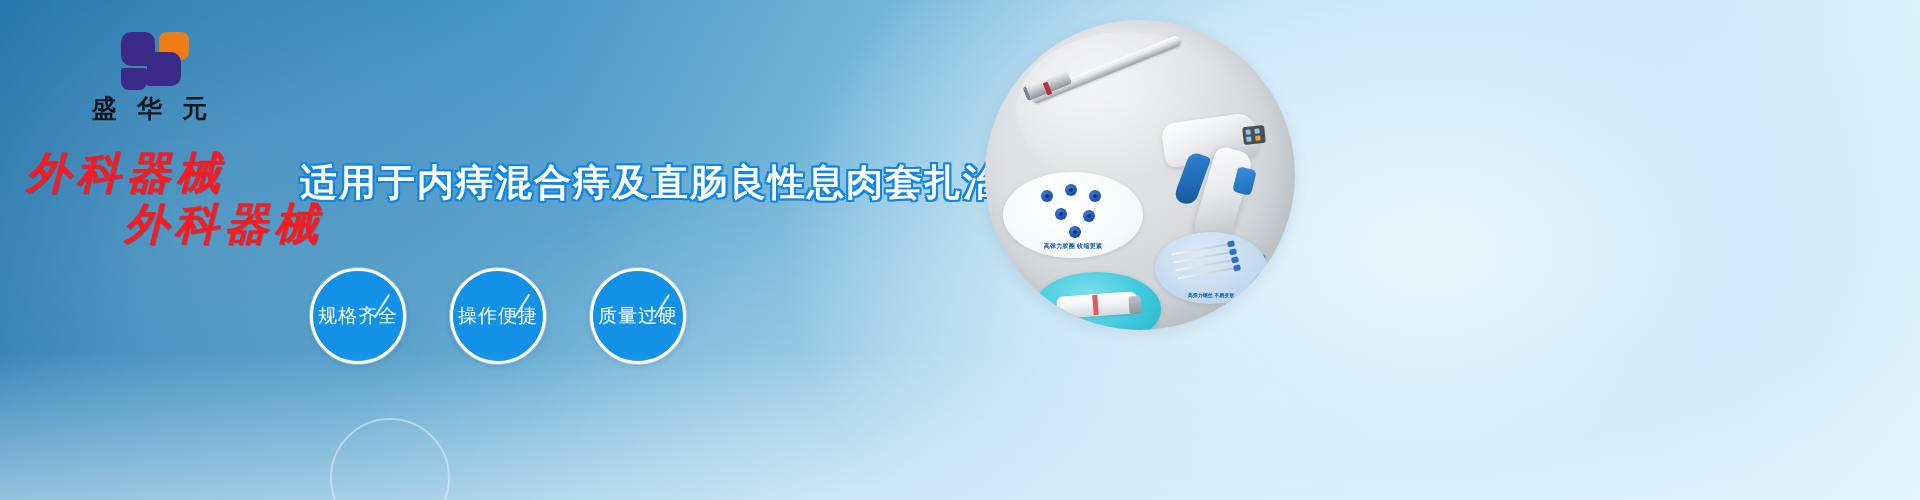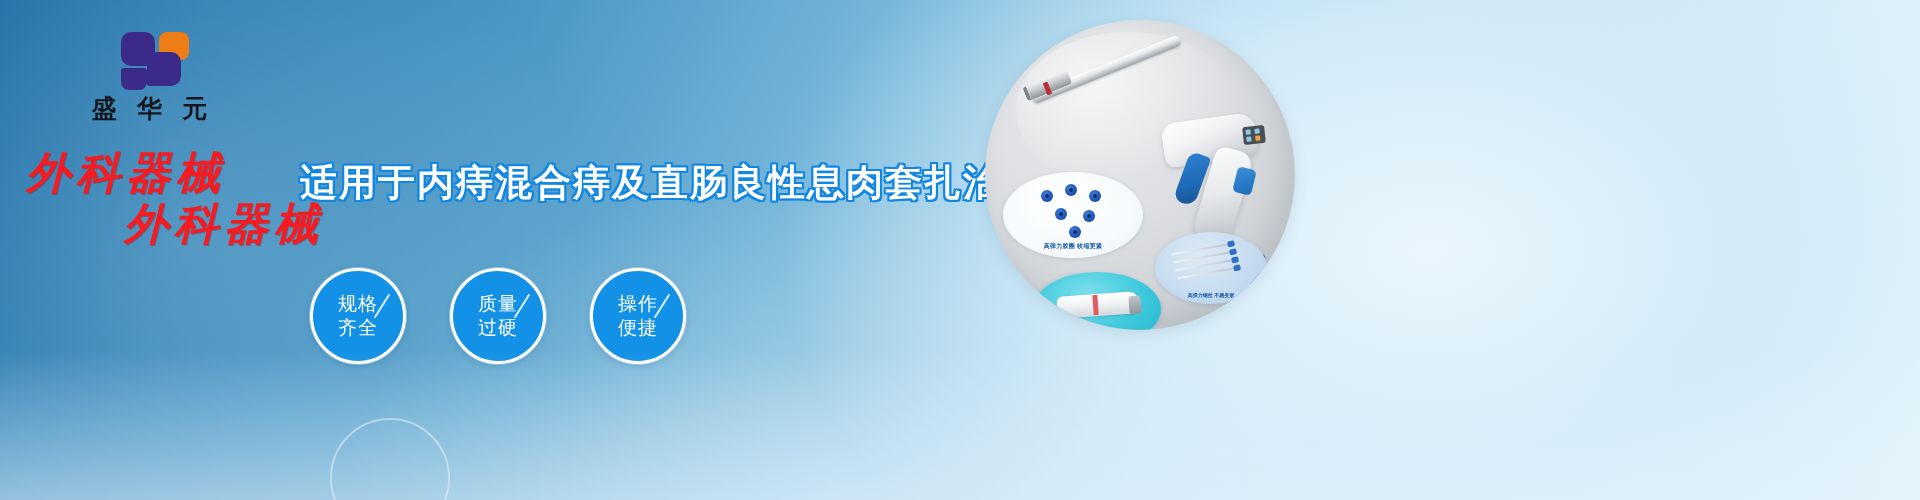--- a/index.html
+++ b/index.html
@@ -110,21 +110,21 @@
   }
 
   
   .features { position:absolute; left:310px; top:268px; display:flex; gap:44px; }
   .feature {
     position:relative;
     width:96px; height:96px; border-radius:50%;
     background:#1391e6;
     border:3px solid #ffffff;
     box-shadow:0 0 0 1px rgba(255,255,255,.35), 0 2px 6px rgba(20,80,130,.22);
-    display:flex; flex-direction:column;
+    display:flex; 
     align-items:center; justify-content:center;
     color:#ffffff; font-size:19px; font-weight:400;
     line-height:1.28; letter-spacing:1px;
   }
   .feature .slash {
     position:absolute; right:20px; top:21px;
     width:2px; height:28px; background:rgba(255,255,255,.85);
     transform:rotate(32deg); border-radius:1px;
   }
 
@@ -324,27 +324,27 @@
 
   <div class="subhead">适用于内痔混合痔及直肠良性息肉套扎治疗</div>
 
   <div class="features">
     <div class="feature">
       <span>规格</span>
       <span>齐全</span>
       <span class="slash"></span>
     </div>
     <div class="feature">
+      <span>操作</span>
+      <span>便捷</span>
+      <span class="slash"></span>
+    </div>
+    <div class="feature">
       <span>质量</span>
       <span>过硬</span>
-      <span class="slash"></span>
-    </div>
-    <div class="feature">
-      <span>操作</span>
-      <span>便捷</span>
       <span class="slash"></span>
     </div>
   </div>
 
   <div class="product">
     <div class="prod-sheen"></div>
 
     <div class="gun">
       <span class="gun-shaft"></span>
       <span class="gun-tip"></span>

